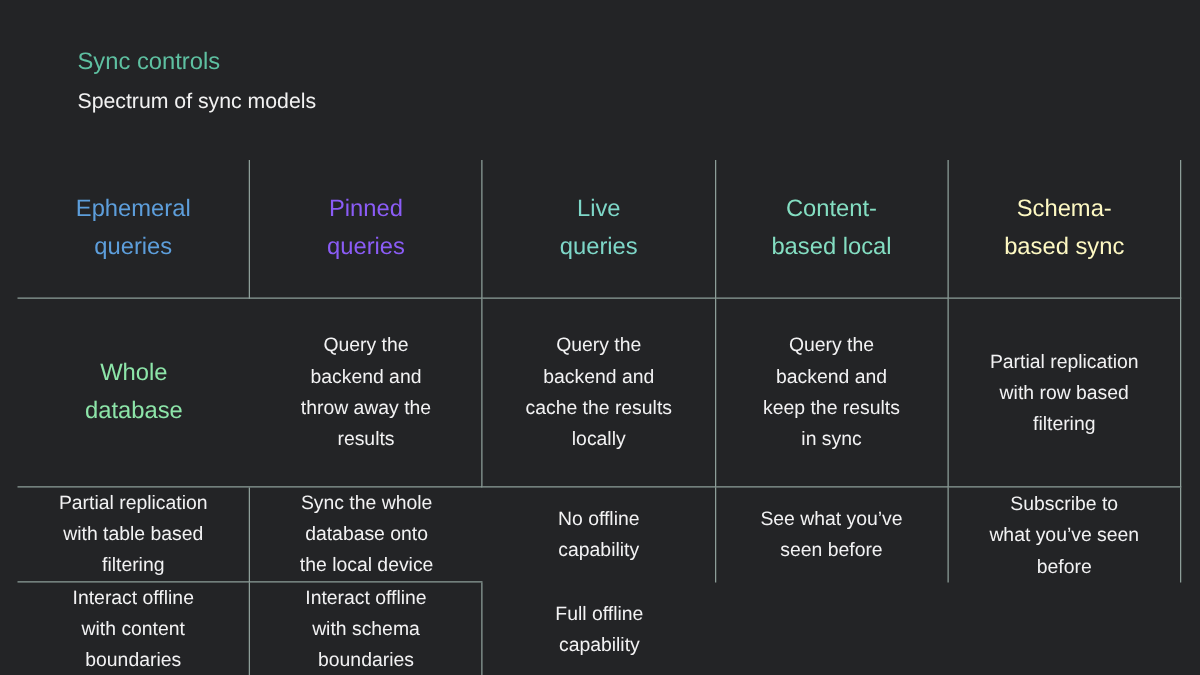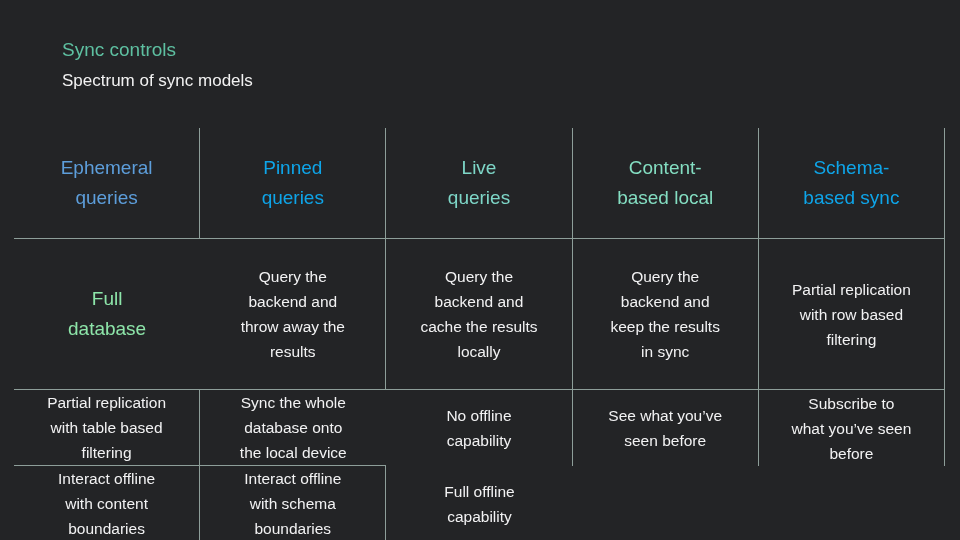--- a/index.html
+++ b/index.html
@@ -80,29 +80,29 @@
 
   <div class="titles">
     <div class="eyebrow" style="color: rgb(94, 192, 161);">Sync controls</div>
     <div class="main-title" style="color: rgb(242, 242, 242);">Spectrum of sync models</div>
   </div>
 
   <div class="sync-table">
 
     <div class="cell header" style="color: rgb(93, 158, 219);">Ephemeral
 queries</div>
-    <div class="cell header" style="color: #0ea5e9;">Pinned
+    <div class="cell header" style="color: #8b5cf6;">Pinned
 queries</div>
     <div class="cell header" style="color: rgb(126, 215, 200);">Live
 queries</div>
     <div class="cell header" style="color: rgb(132, 222, 194);">Content-
 based local</div>
-    <div class="cell header" style="color: #0ea5e9;">Schema-
+    <div class="cell header" style="color: #fef9c3;">Schema-
 based sync</div>
-    <div class="cell header" style="color: rgb(141, 229, 169);">Full
+    <div class="cell header" style="color: rgb(141, 229, 169);">Whole
 database</div>
 
     <div class="cell body">Query the
 backend and
 throw away the
 results</div>
     <div class="cell body">Query the
 backend and
 cache the results
 locally</div>

